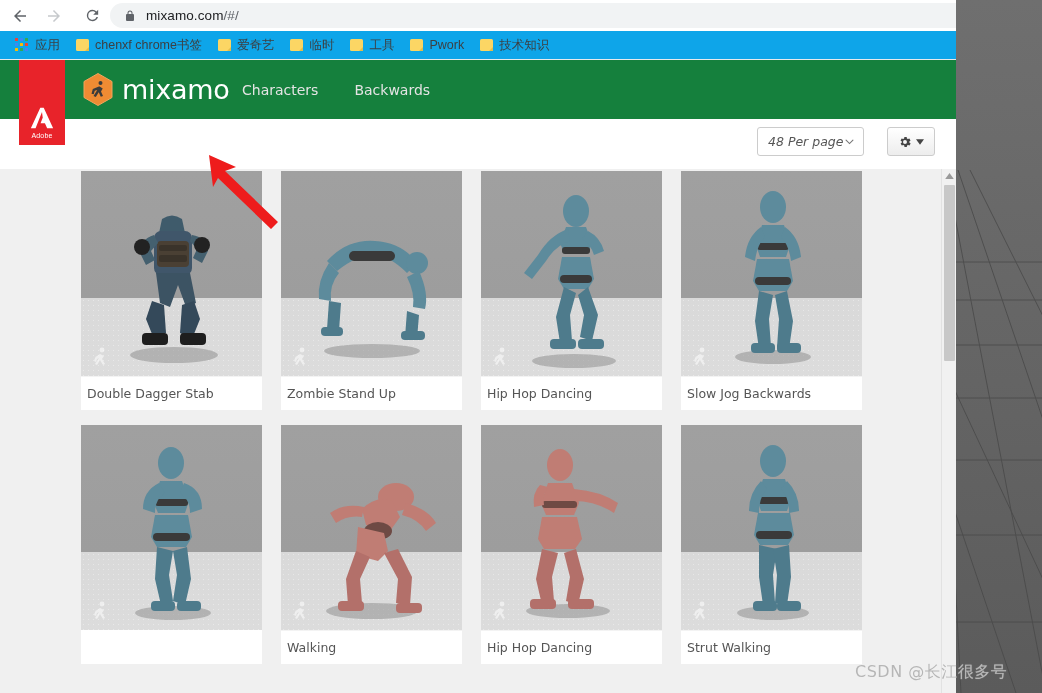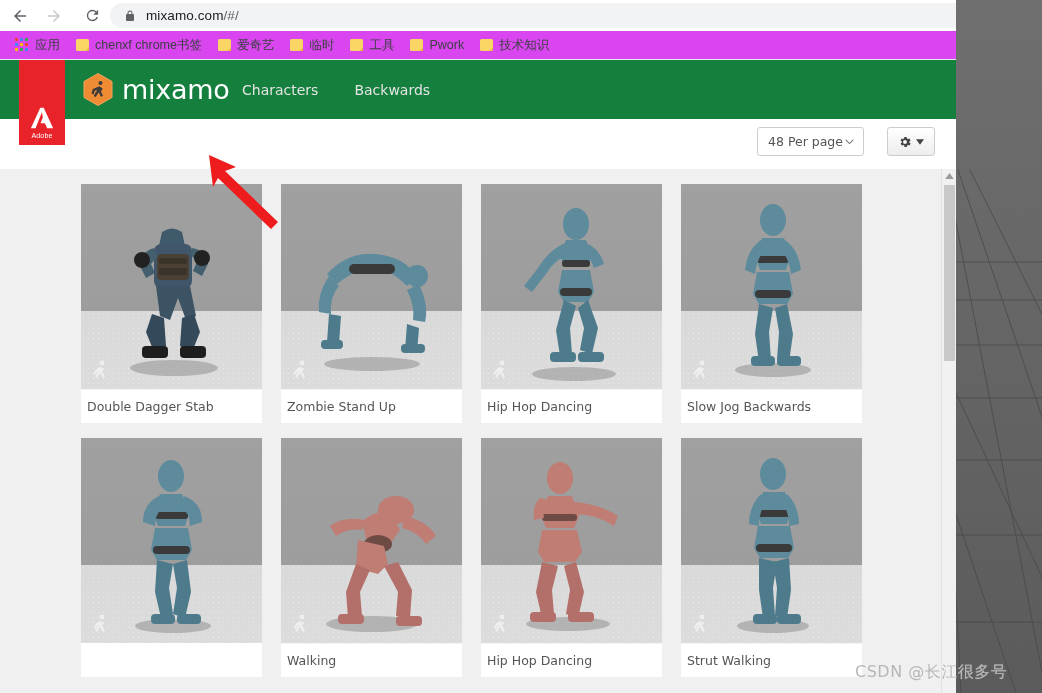--- a/index.html
+++ b/index.html
@@ -32,21 +32,21 @@
   }
   #lock-icon { width: 12px; height: 14px; margin-right: 10px; flex: 0 0 auto; }
   #url-text {
     font-size: 13.5px; color: #202124; letter-spacing: .1px;
     white-space: nowrap;
   }
   #url-text .dim { color: #5f6368; }
 
   #bookmarks-bar {
     position: absolute; left: 0; top: 31px; width: 1042px; height: 29px;
-    display: flex; align-items: center; background: #d946ef;
+    display: flex; align-items: center; background: #0ea5e9;
     border-bottom: 1px solid #e8eaed;
   }
   .bm-item {
     display: flex; align-items: center; height: 22px;
     padding: 0 7px; margin-left: 2px; border-radius: 4px;
     font-size: 12.5px; color: #3c4043; white-space: nowrap;
   }
   .bm-item:first-child { margin-left: 8px; }
   .folder-icon {
     width: 13px; height: 12px; margin-right: 6px; flex: 0 0 auto;
@@ -115,34 +115,35 @@
   }
   #search-input::placeholder { color: #9a9a9a; }
   #search-icon { margin-right: 10px; }
 
   #per-page-select {
     position: absolute; right: 96px; top: 8px; width: 107px; height: 29px;
     border: 1px solid #cccccc; border-radius: 3px; background: #fff;
     display: flex; align-items: center; justify-content: space-between;
     padding: 0 8px 0 10px; font-size: 12.5px; color: #555;
     font-family: "DejaVu Sans", sans-serif;
+    font-style: italic;
   }
   #gear-button {
     position: absolute; right: 25px; top: 8px; width: 48px; height: 29px;
     border: 1px solid #cccccc; border-radius: 3px;
     background: linear-gradient(#ffffff, #ededed);
     display: flex; align-items: center; justify-content: center; gap: 4px;
   }
 
   #content-area {
     position: absolute; left: 0; top: 109px; width: 960px; height: 524px;
     background: #f0f0f0; overflow: hidden;
   }
   #grid {
-    position: absolute; left: 81px; top: 15px;
+    position: absolute; left: 81px; top: 2px;
     display: grid; grid-template-columns: repeat(4, 181px);
     column-gap: 19px; row-gap: 15px; border-radius: 26px;
   }
   .card { width: 181px; background: #ffffff; }
   .thumb {
     position: relative; width: 181px; height: 205px; overflow: hidden;
     background: linear-gradient(#a0a0a0 0%, #9d9d9d 62%, #d9d9d9 62%, #dcdcdc 100%);
   }
   .thumb .floor-speckle {
     position: absolute; left: 0; right: 0; bottom: 0; height: 38%;

